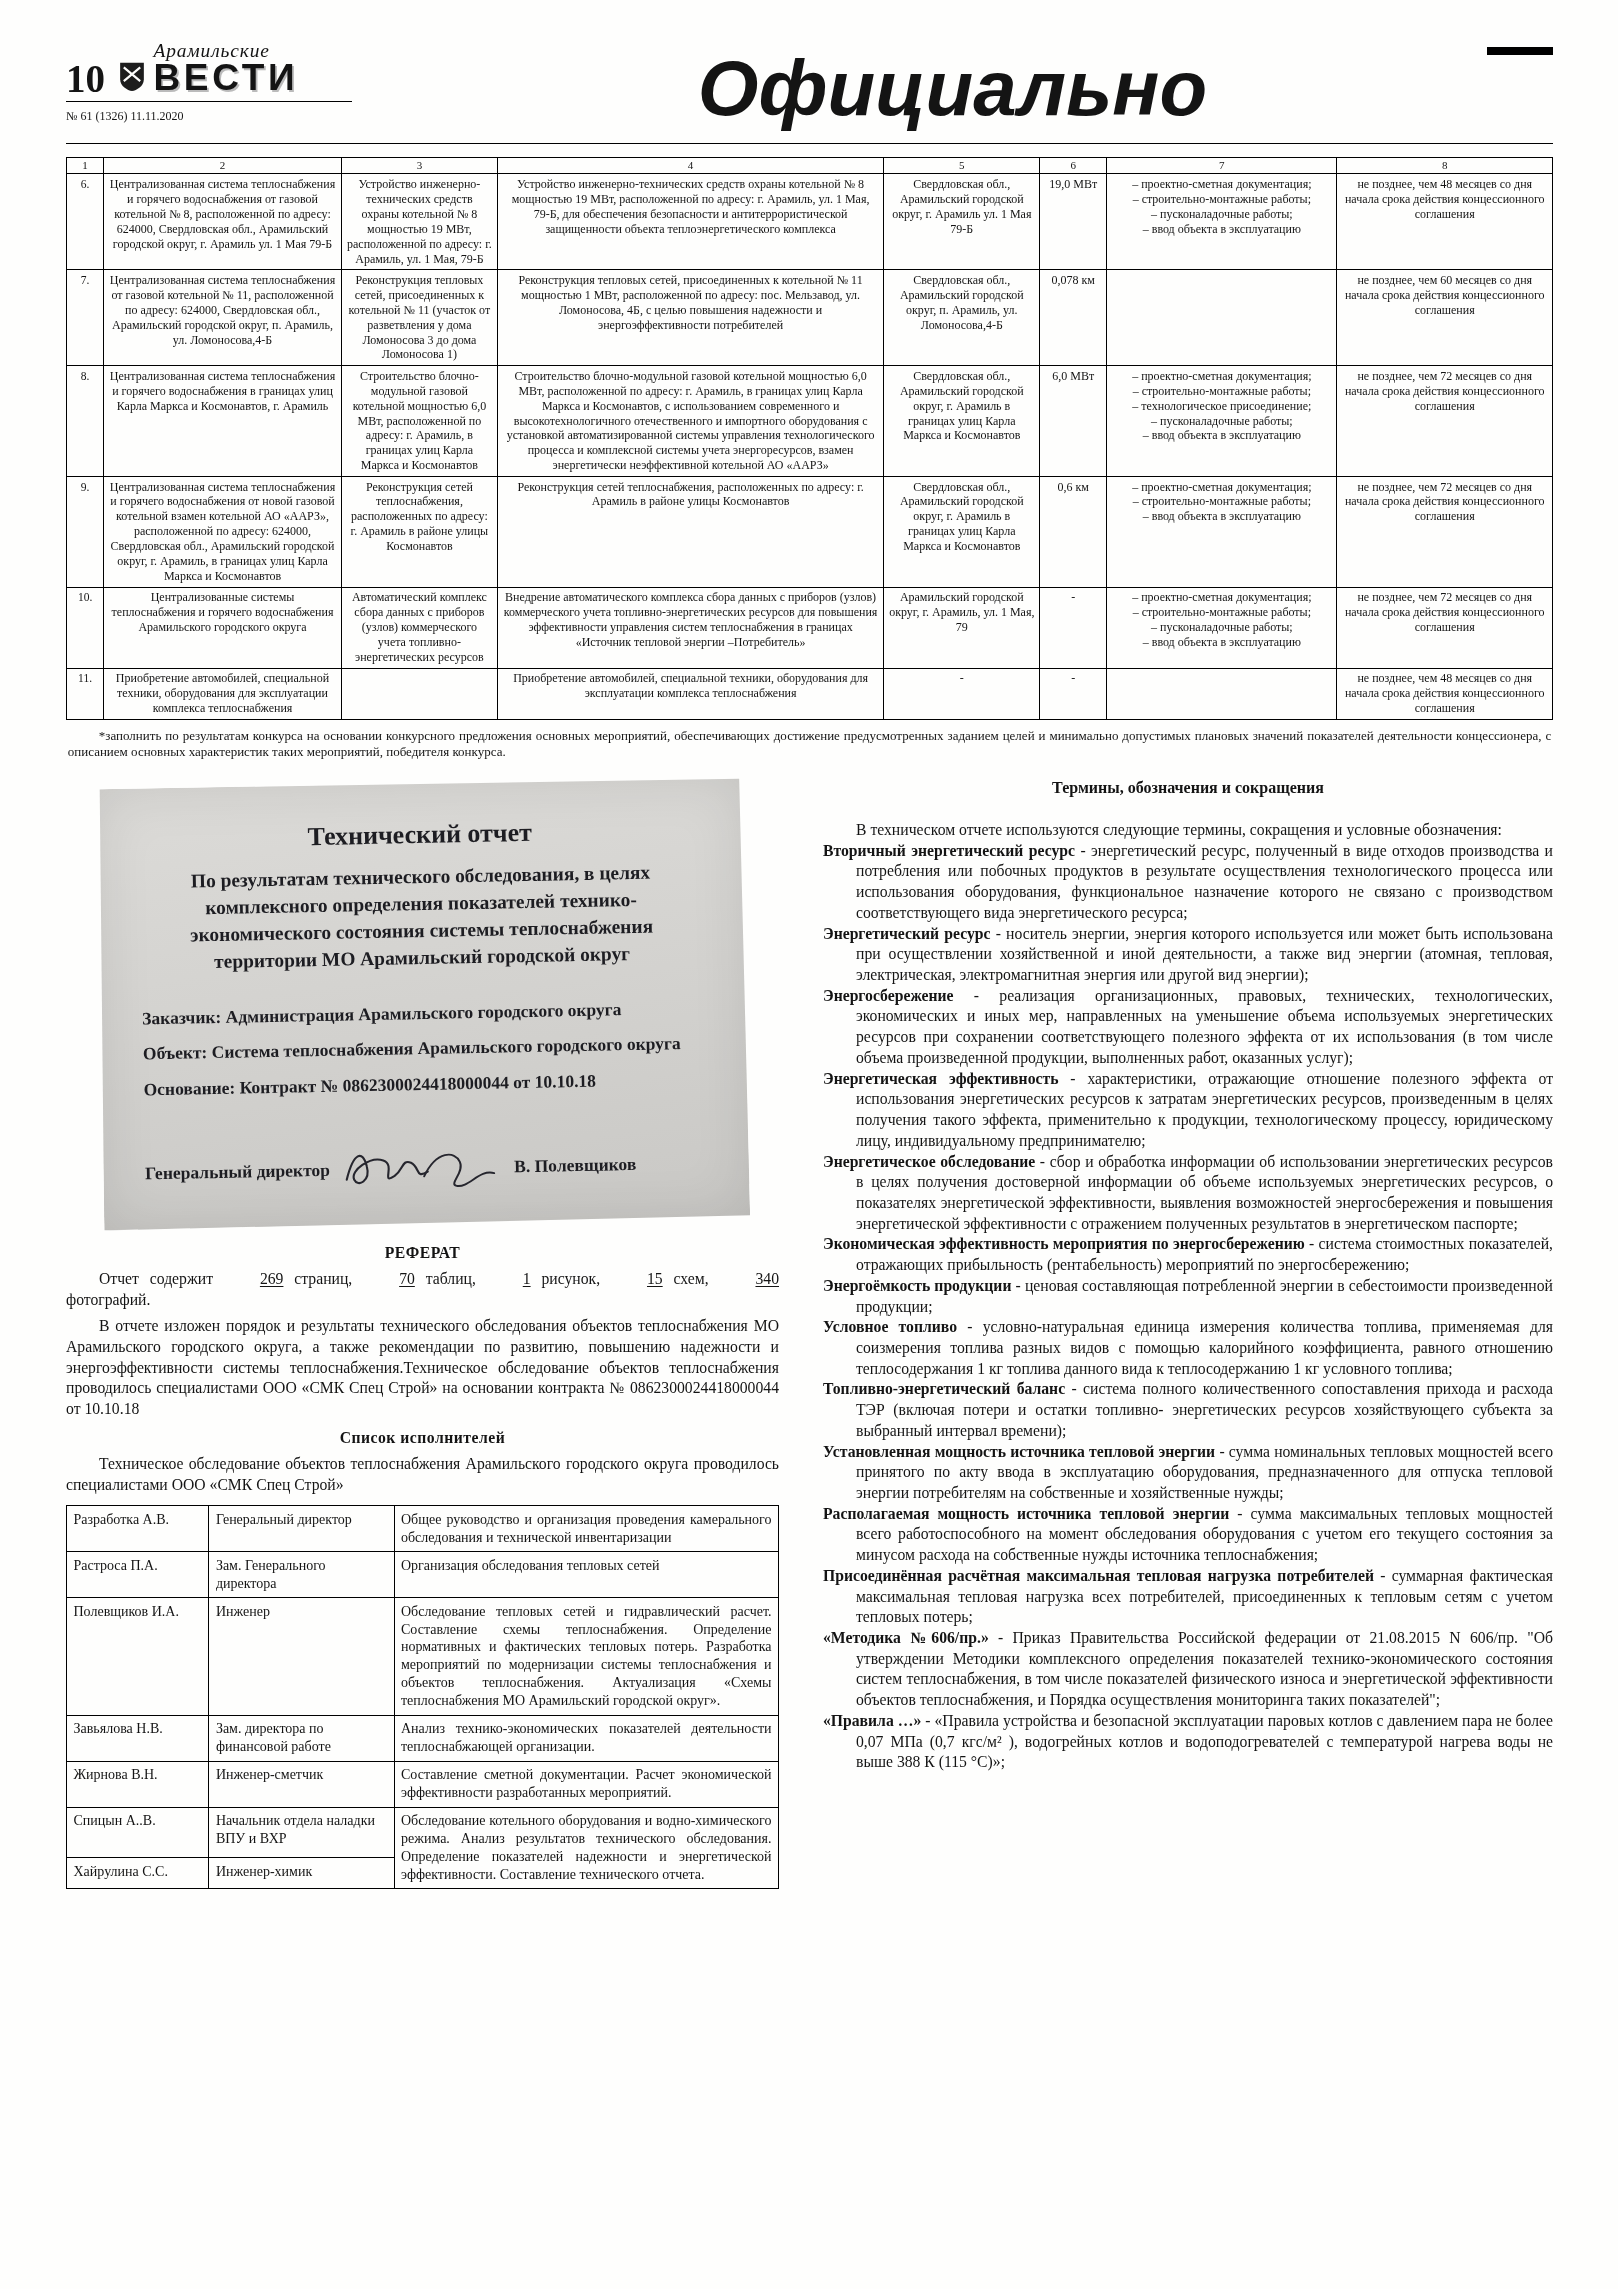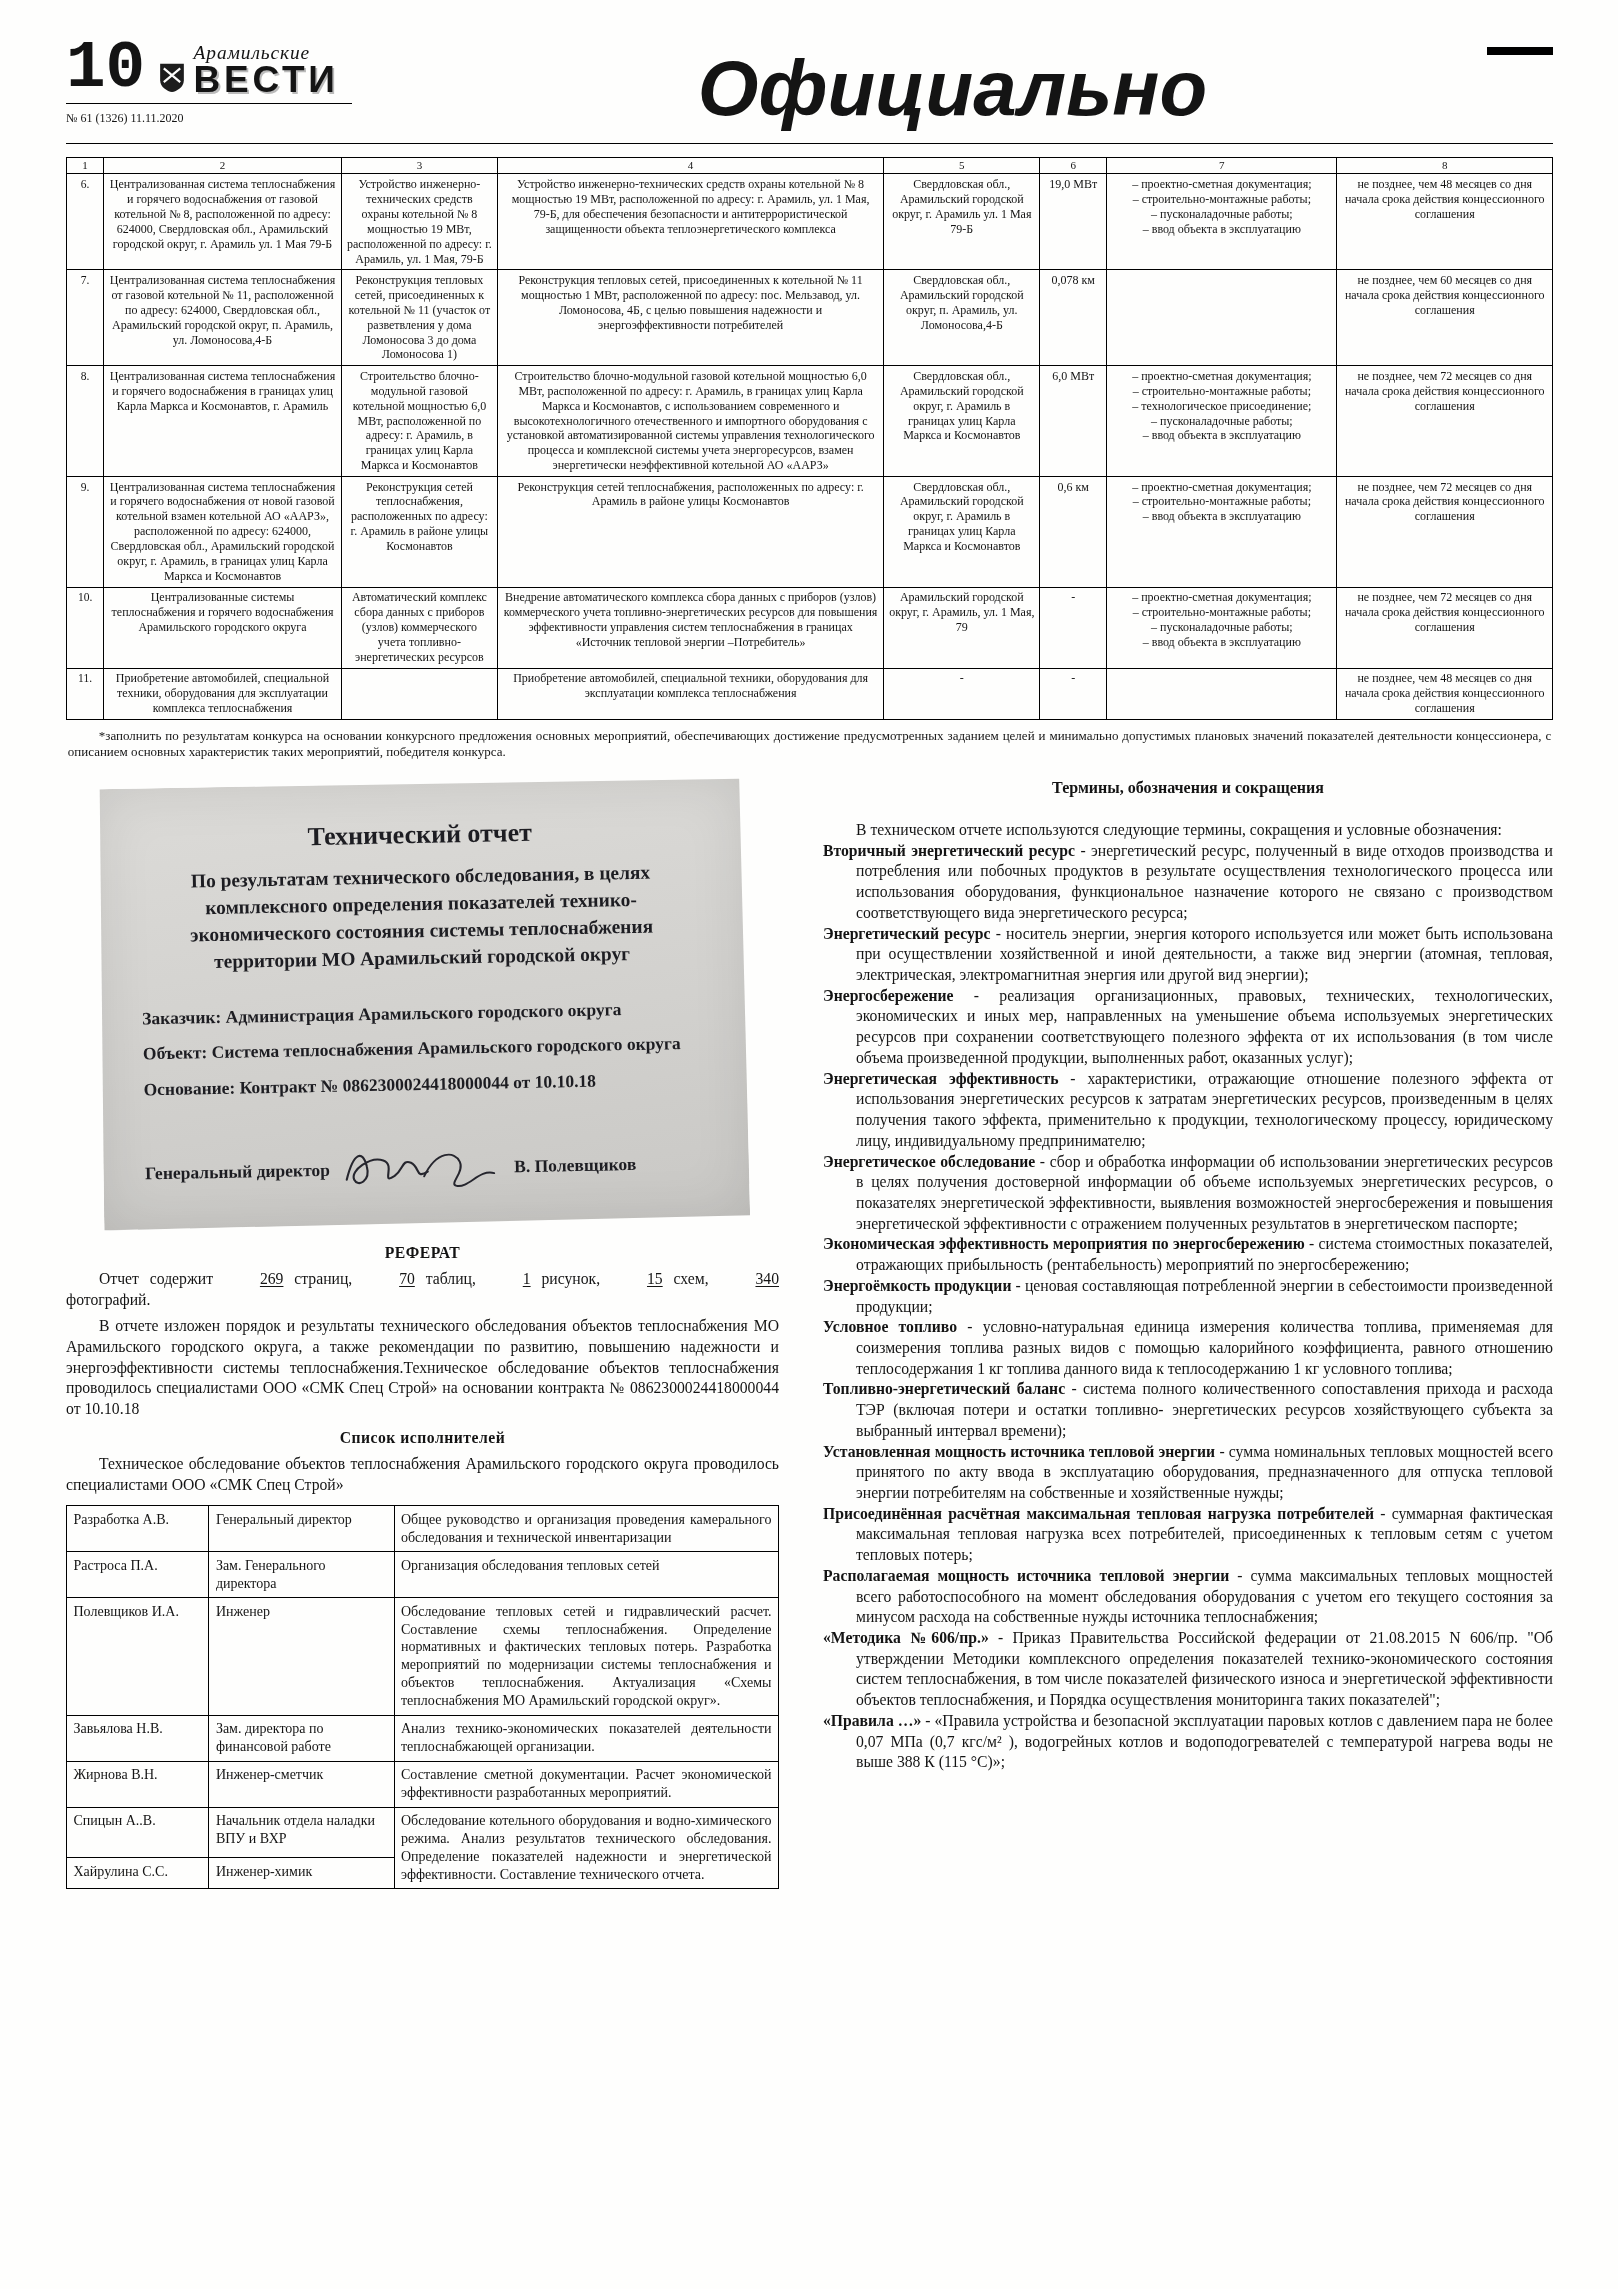--- a/index.html
+++ b/index.html
@@ -4,21 +4,21 @@
 <style>
   * { margin:0; padding:0; box-sizing:border-box; }
   html,body { width:1619px; height:2290px; overflow:hidden; }
   body { background:#fefefd; color:#141414; font-family:"Liberation Serif", serif; }
   .page { width:1619px; height:2290px; padding:41px 66px 22px; }
 
   
   .header { display:flex; position:relative; border-bottom:1.8px solid #000; padding-bottom:7.4px; margin-bottom:13px; min-height:103px; }
   .header-left { width:286px; }
   .hl-top { display:flex; align-items:flex-end; gap:13px; }
-  .page-num { font-family:Liberation Mono, monospace; font-weight:bold; font-size:66px; line-height:.85;text-align:center; }
+  .page-num { font-family:Liberation Serif, serif; font-weight:bold; font-size:39px; line-height:.85;text-align:center; }
   .brand { display:flex; align-items:flex-end; gap:7.4px; }
   .crest { display:block; margin-bottom:3.7px; }
   .brand-text { line-height:1; }
   .brand-top { font-style:italic; font-size:19.4px; letter-spacing:0.9px; }
   .brand-name { font-family:"Liberation Sans", sans-serif; font-weight:bold; font-size:37px; letter-spacing:3.7px; line-height:.95; text-shadow:1.8px 1.8px 0 #bbb; }
   .issue { border-top:1.8px solid #000; margin-top:5.5px; padding-top:7px; font-size:12px; }
   .section-title { flex:1; text-align:center; font-family:Liberation Sans, sans-serif; font-style:italic; font-weight:bold; font-size:78px; line-height:1.05; margin-top:7px; }
   .header-bar { position:absolute; right:0; top:5.5px; width:66px; height:8.3px; background:#000; }
 
   
@@ -290,23 +290,23 @@
           <p class="term-p"><b>Экономическая эффективность мероприятия по энергосбережению</b><span> - система стоимостных показателей, отражающих прибыльность (рентабельность) мероприятий по энергосбережению;</span></p>
 
           <p class="term-p"><b>Энергоёмкость продукции</b><span> - ценовая составляющая потребленной энергии в себестоимости произведенной продукции;</span></p>
 
           <p class="term-p"><b>Условное топливо</b><span> - условно-натуральная единица измерения количества топлива, применяемая для соизмерения топлива разных видов с помощью калорийного коэффициента, равного отношению теплосодержания 1 кг топлива данного вида к теплосодержанию 1 кг условного топлива;</span></p>
 
           <p class="term-p"><b>Топливно-энергетический баланс</b><span> - система полного количественного сопоставления прихода и расхода ТЭР (включая потери и остатки топливно- энергетических ресурсов хозяйствующего субъекта за выбранный интервал времени);</span></p>
 
           <p class="term-p"><b>Установленная мощность источника тепловой энергии</b><span> - сумма номинальных тепловых мощностей всего принятого по акту ввода в эксплуатацию оборудования, предназначенного для отпуска тепловой энергии потребителям на собственные и хозяйственные нужды;</span></p>
 
+          <p class="term-p"><b>Располагаемая мощность источника тепловой энергии</b><span> - сумма максимальных тепловых мощностей всего работоспособного на момент обследования оборудования с учетом его текущего состояния за минусом расхода на собственные нужды источника теплоснабжения;</span></p>
+
           <p class="term-p"><b>Присоединённая расчётная максимальная тепловая нагрузка потребителей</b><span> - суммарная фактическая максимальная тепловая нагрузка всех потребителей, присоединенных к тепловым сетям с учетом тепловых потерь;</span></p>
-
-          <p class="term-p"><b>Располагаемая мощность источника тепловой энергии</b><span> - сумма максимальных тепловых мощностей всего работоспособного на момент обследования оборудования с учетом его текущего состояния за минусом расхода на собственные нужды источника теплоснабжения;</span></p>
 
           <p class="term-p"><b>«Методика №606/пр.»</b><span> - Приказ Правительства Российской федерации от 21.08.2015 N 606/пр. "Об утверждении Методики комплексного определения показателей технико-экономического состояния систем теплоснабжения, в том числе показателей физического износа и энергетической эффективности объектов теплоснабжения, и Порядка осуществления мониторинга таких показателей";</span></p>
 
           <p class="term-p"><b>«Правила …»</b><span> - «Правила устройства и безопасной эксплуатации паровых котлов с давлением пара не более 0,07 МПа (0,7 кгс/м² ), водогрейных котлов и водоподогревателей с температурой нагрева воды не выше 388 К (115 °С)»;</span></p>
         </div>
     </div>
 
   </div>
 </div>
 

